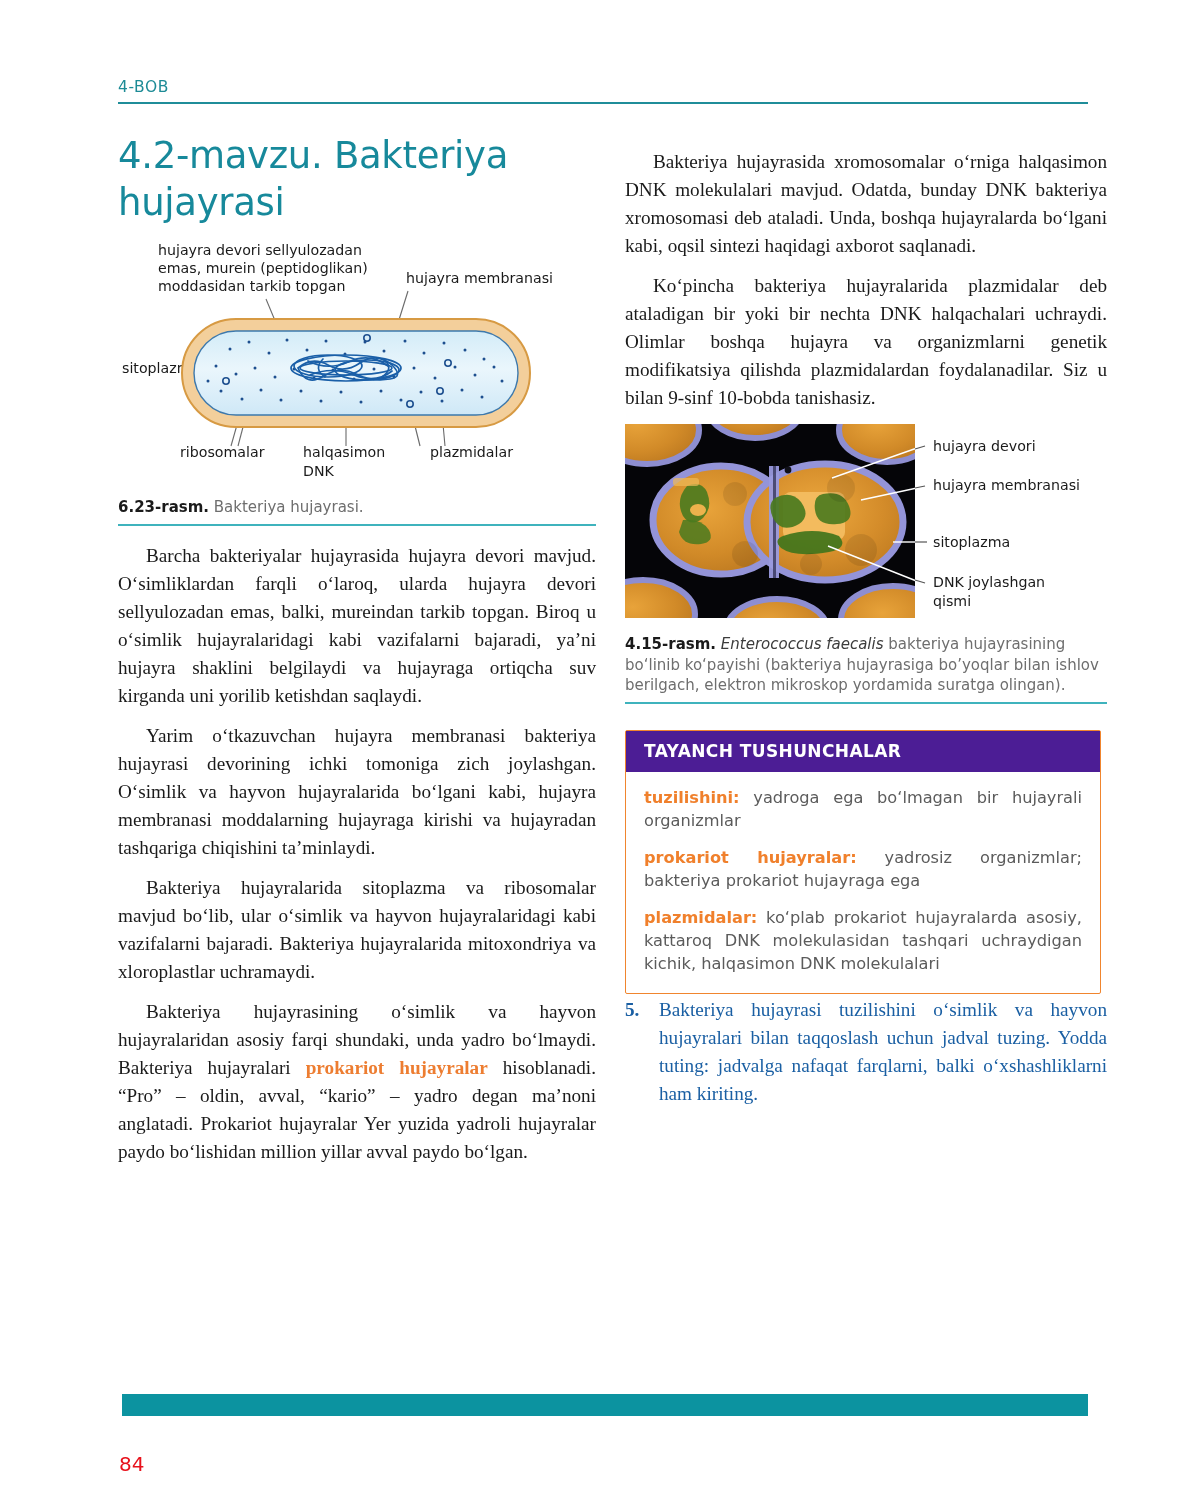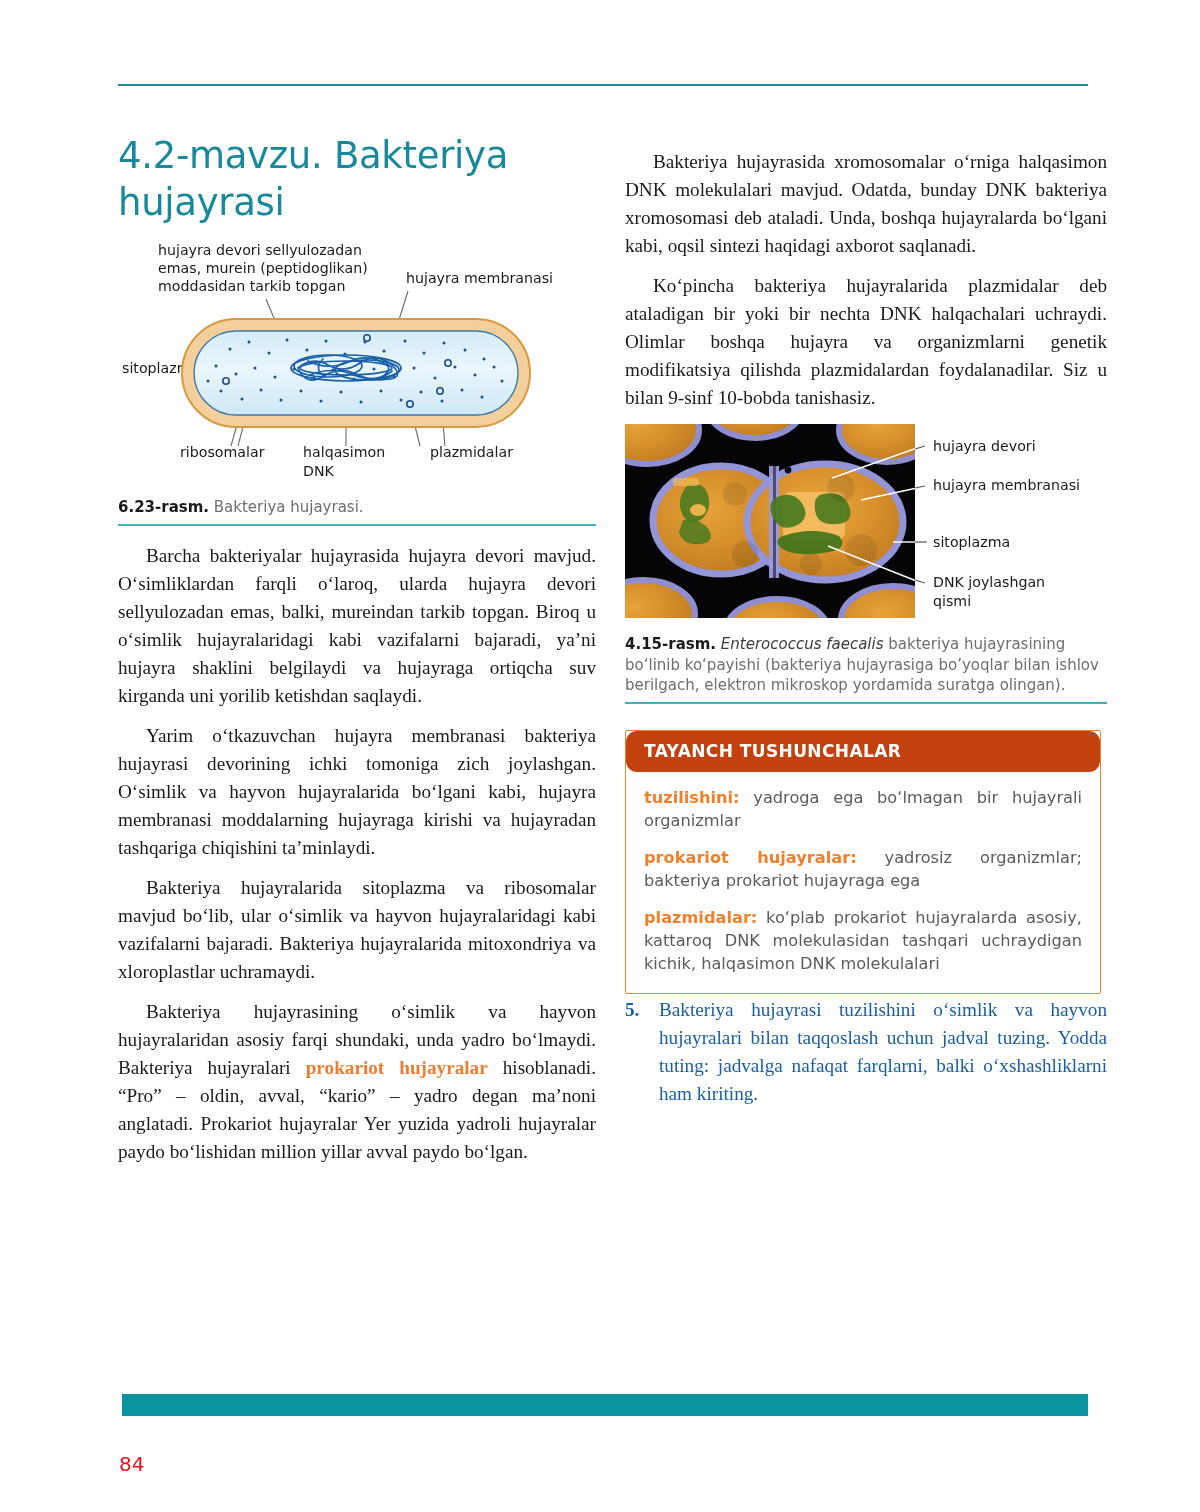--- a/index.html
+++ b/index.html
@@ -107,28 +107,27 @@
 
   
   .concepts-box {
     margin-top: 26px;
     border: 1.4px solid #F0852E;
     border-radius: 2px;
     width: 474px;
     background: #fff;
   }
   .concepts-header {
-    background: #c2410c;
+    background: #4c1d95;
     color: #ffffff;
     font-family: "DejaVu Sans", sans-serif;
     font-weight: bold;
     font-size: 17px;
     letter-spacing: 0.4px;
     padding: 10px 18px 11px 18px;
-    border-radius: 11px;
   }
   .concepts-body { padding: 14px 18px 16px 18px; }
   .concept-item {
     font-family: "DejaVu Sans", sans-serif;
     font-size: 16.2px;
     line-height: 1.42;
     color: #5b5b5b;
     text-align: justify;
     margin-bottom: 14px;
   }
@@ -182,20 +181,21 @@
   }
 
   
 </style>
 </head>
 <body>
 
 <div class="page">
 
   <div class="running-head">
+    <div class="chapter-label">4-BOB</div>
     <div class="rule"></div>
   </div>
 
   <div class="columns">
 
     <div class="col-left">
 
       <h1 class="topic-title">4.2-mavzu. Bakteriya hujayrasi</h1>
 
 

